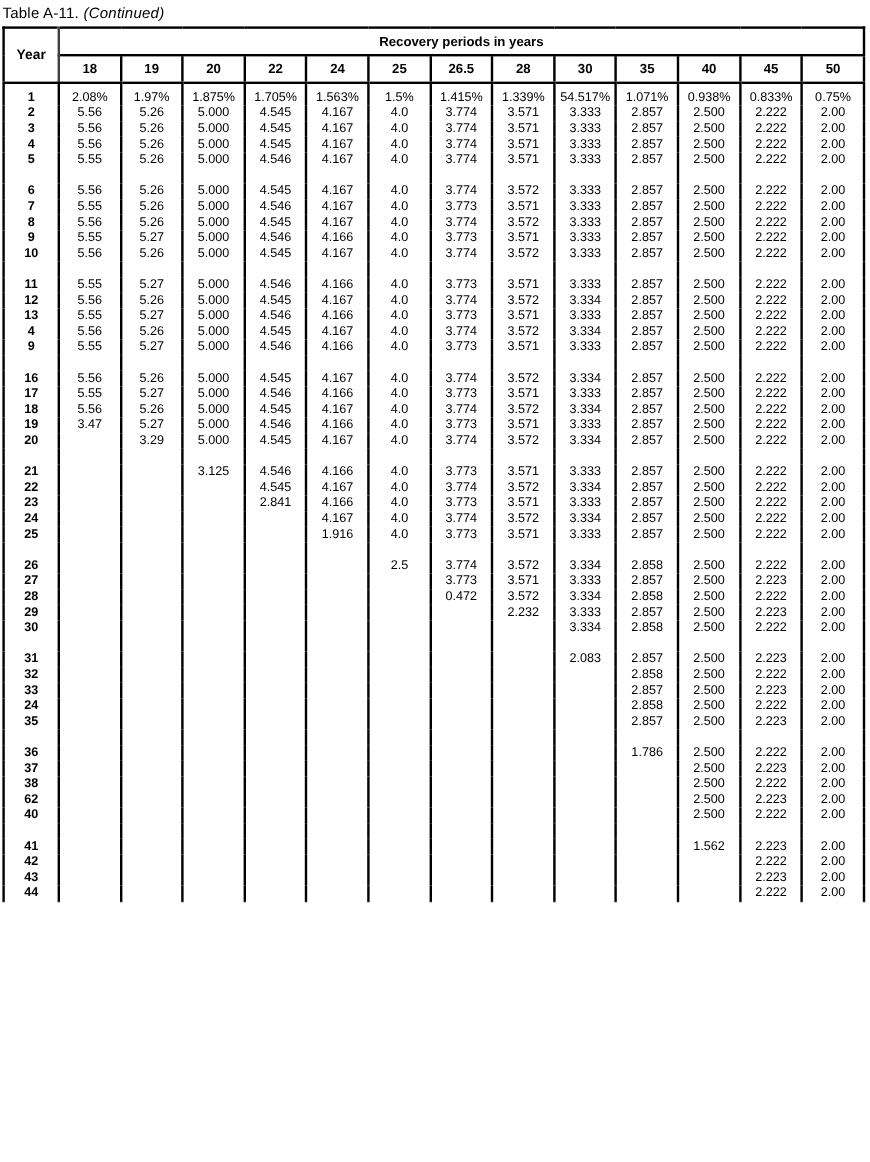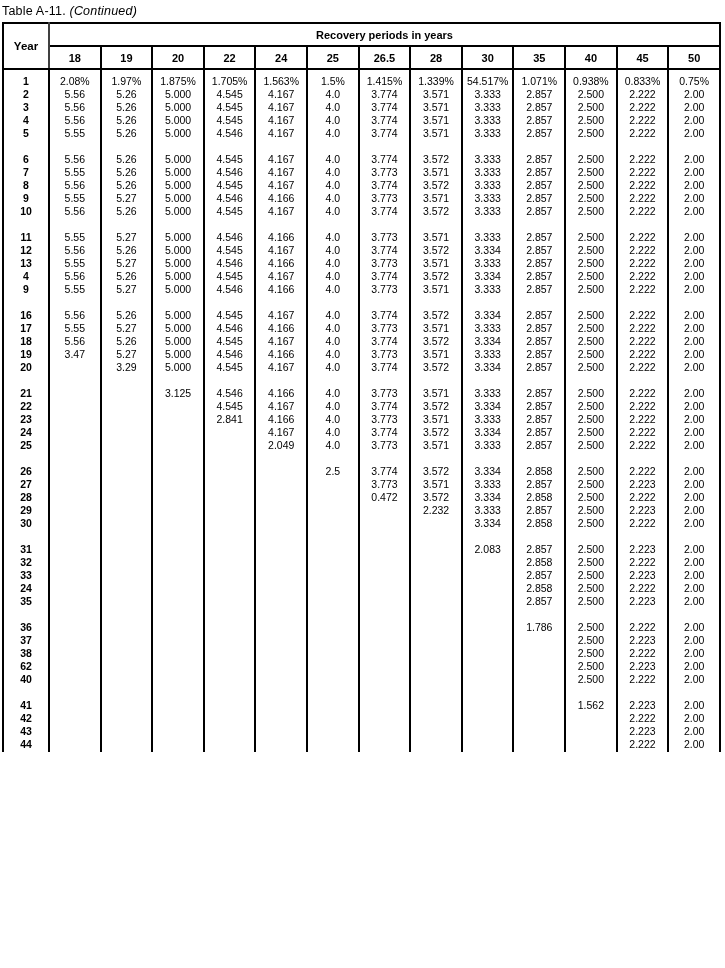--- a/index.html
+++ b/index.html
@@ -544,21 +544,21 @@
           <td>2.500</td>
           <td>2.222</td>
           <td>2.00</td>
         </tr>
         <tr>
           <td class="year-cell">25</td>
           <td></td>
           <td></td>
           <td></td>
           <td></td>
-          <td>2.049</td>
+          <td>1.916</td>
           <td>4.0</td>
           <td>3.773</td>
           <td>3.571</td>
           <td>3.333</td>
           <td>2.857</td>
           <td>2.500</td>
           <td>2.222</td>
           <td>2.00</td>
         </tr>
         <tr class="spacer">

